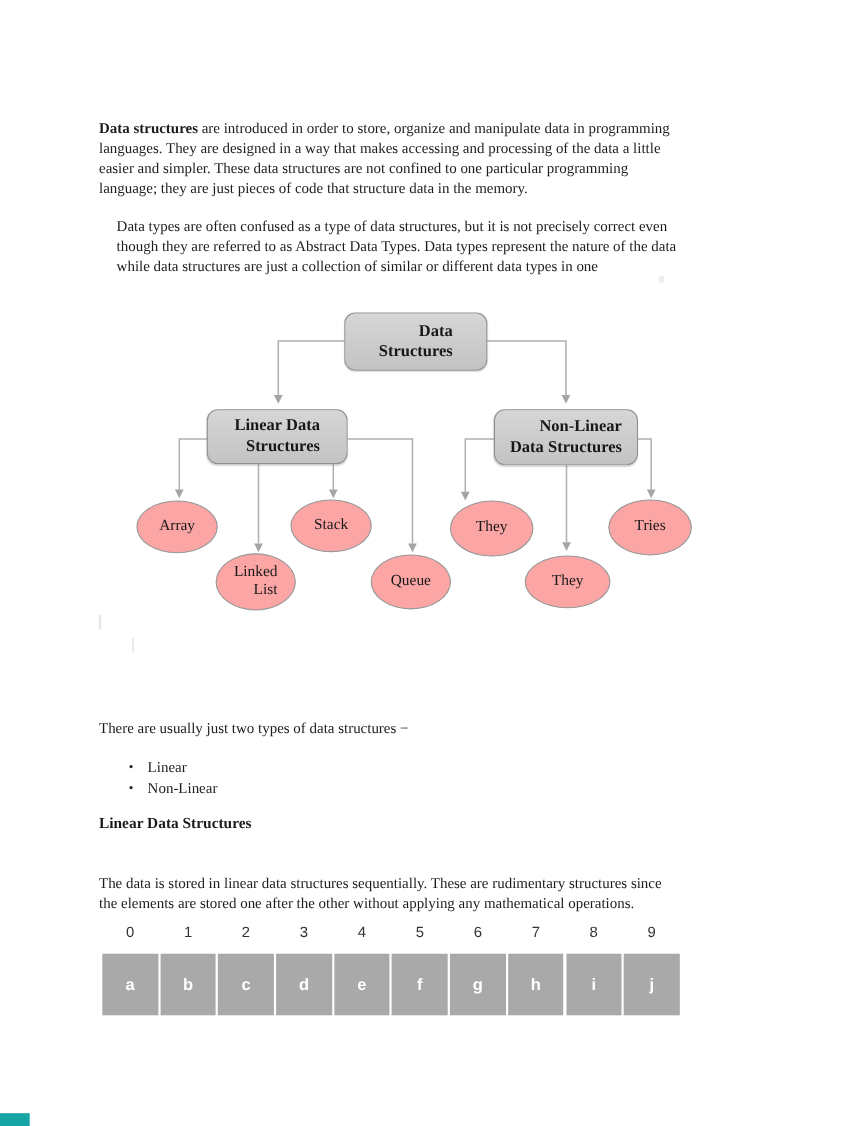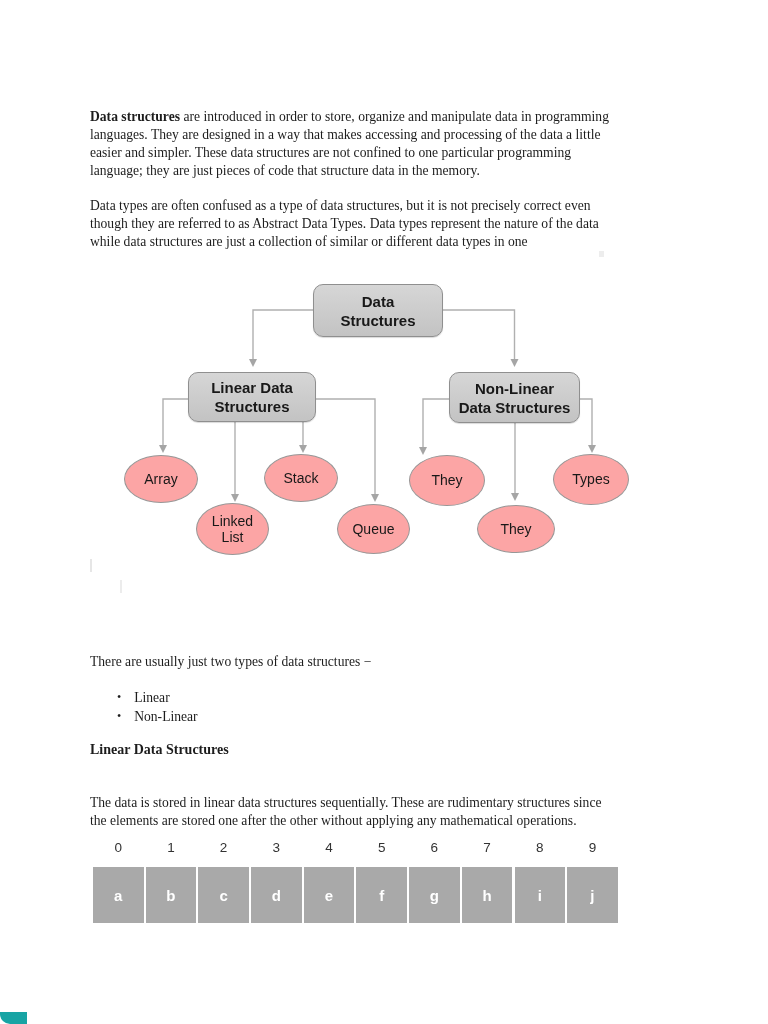--- a/index.html
+++ b/index.html
@@ -1,27 +1,27 @@
 <!DOCTYPE html>
 <html><head>
 <meta charset="utf-8">
 <style>
   html,body{margin:0;padding:0;background:#ffffff;}
   .page{position:relative;width:768px;height:1024px;background:#ffffff;overflow:hidden;
-        font-family:"Liberation Serif",serif;color:#1c1c1c;border-radius:10px;}
+        font-family:"Liberation Serif",serif;color:#1c1c1c;}
   .doc-par{position:absolute;left:90px;width:586px;font-size:13.6px;line-height:18px;}
   .doc-par b{font-weight:bold;}
   .types-line{position:absolute;left:90px;top:654px;font-size:13.6px;}
   .bullet-item{position:absolute;left:117px;display:flex;align-items:baseline;font-size:13.6px;}
   .bullet-dot{font-size:12px;margin-right:13px;position:relative;top:-1px;}
   .section-heading{position:absolute;left:90px;top:742px;font-size:14px;font-weight:bold;}
   
   .connectors{position:absolute;left:0;top:0;pointer-events:none;}
   .dnode{position:absolute;display:flex;align-items:center;justify-content:center;
-         text-align:center;font-family:Liberation Sans, sans-serif;color:#181818;
+         text-align:right;font-family:Liberation Serif, serif;color:#181818;
          white-space:pre-line;box-sizing:border-box;}
   .dbox{background:linear-gradient(#d6d6d6,#c3c3c3);border:1.5px solid #8f8f8f;border-radius:10px;
         font-size:15px;line-height:19px;font-weight:bold;box-shadow:0 1px 1px rgba(0,0,0,.15);}
   .doval{background:#fca5a5;border:1.5px solid #979797;border-radius:50%;
          font-size:14px;line-height:16.5px;}
   
   .array-fig{position:absolute;left:93px;top:840px;display:flex;gap:2.2px;}
   .acol{width:50.5px;display:flex;flex-direction:column;align-items:center;}
   .aindex{height:18px;margin-bottom:9px;font-family:"Liberation Sans",sans-serif;
           font-size:13.5px;color:#333333;}
@@ -36,21 +36,21 @@
 <body>
 
 <div class="page">
 
   <p class="doc-par" style="top:94px;"><b>Data structures</b><span> are introduced in order to store, organize and manipulate data in programming</span><br>
     <span>languages. They are designed in a way that makes accessing and processing of the data a little</span><br>
     <span>easier and simpler. These data structures are not confined to one particular programming</span><br>
     <span>language; they are just pieces of code that structure data in the memory.</span>
   </p>
 
-  <p class="doc-par" style="top:183px;">
+  <p class="doc-par" style="top:183px;margin-left:16px;">
     <span>Data types are often confused as a type of data structures, but it is not precisely correct even</span><br>
     <span>though they are referred to as Abstract Data Types. Data types represent the nature of the data</span><br>
     <span>while data structures are just a collection of similar or different data types in one</span>
   </p>
 
   <div class="speck" style="left:599px;top:251px;width:5px;height:6px;background:#ededed;"></div>
   <div class="speck" style="left:90px;top:559px;width:2px;height:13px;"></div>
   <div class="speck" style="left:120px;top:580px;width:2px;height:13px;background:#ececec;"></div>
 
   <svg class="connectors" width="768" height="1024" viewBox="0 0 768 1024">
@@ -85,21 +85,21 @@
   <div class="dnode dbox" style="left:449px;top:372px;width:131px;height:51px;">Non-Linear
 Data Structures</div>
 
   <div class="dnode doval" style="left:124px;top:455px;width:74px;height:48px;">Array</div>
   <div class="dnode doval" style="left:196px;top:503px;width:73px;height:52px;">Linked
 List</div>
   <div class="dnode doval" style="left:264px;top:454px;width:74px;height:48px;">Stack</div>
   <div class="dnode doval" style="left:337px;top:504px;width:73px;height:50px;">Queue</div>
   <div class="dnode doval" style="left:409px;top:455px;width:76px;height:51px;">They</div>
   <div class="dnode doval" style="left:477px;top:505px;width:78px;height:48px;">They</div>
-  <div class="dnode doval" style="left:553px;top:454px;width:76px;height:51px;">Types</div>
+  <div class="dnode doval" style="left:553px;top:454px;width:76px;height:51px;">Tries</div>
 
   <div class="types-line">There are usually just two types of data structures −</div>
 
   <div class="bullet-item" style="top:690px;">
     <span class="bullet-dot">•</span>
     <span>Linear</span>
   </div>
   <div class="bullet-item" style="top:709px;">
     <span class="bullet-dot">•</span>
     <span>Non-Linear</span>

